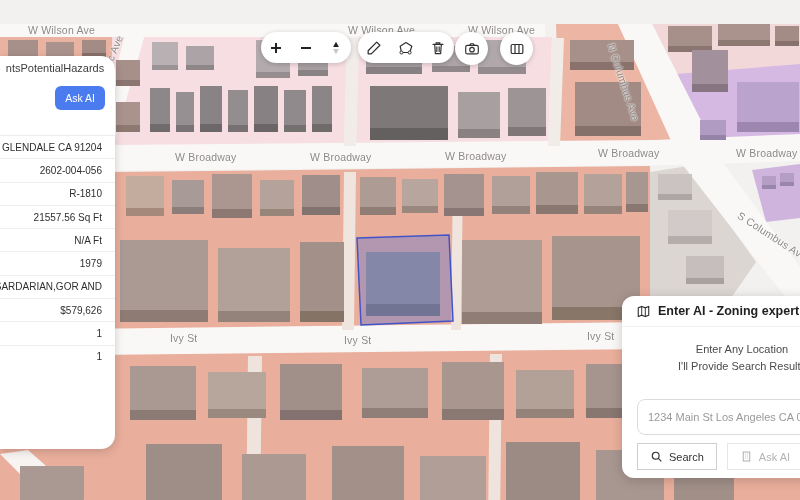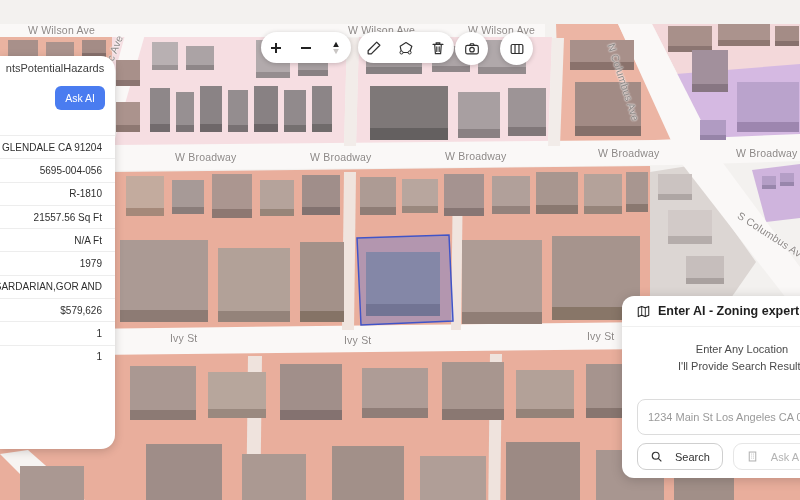--- a/index.html
+++ b/index.html
@@ -35,21 +35,21 @@
     border-radius:12px;box-shadow:0 2px 12px rgba(0,0,0,.18);z-index:40;}
   .chat-header{height:30px;border-bottom:1px solid #f0f0f0;display:flex;align-items:center;
     gap:7px;padding:0 14px;}
   .chat-title{font-size:12.5px;font-weight:700;color:#1f1f1f;}
   .chat-intro{margin-top:14px;text-align:center;font-size:11px;color:#4a4a4a;line-height:17px;}
   .chat-input{position:absolute;left:15px;top:103px;width:178px;height:34px;border:1px solid #dcdcdc;
     border-radius:8px;font-size:11px;color:#333;padding:0 10px;outline:none;
     font-family:"Liberation Sans",sans-serif;}
   .chat-input::placeholder{color:#9a9a9a;}
   .chat-btns{position:absolute;left:15px;top:147px;display:flex;gap:10px;}
-  .chat-btn{display:flex;align-items:center;gap:12px;border-radius:9px;background:#fff;
+  .chat-btn{display:flex;align-items:center;gap:6px;border-radius:0;background:#fff;
     font-size:11px;padding:6px 12px;cursor:pointer;font-family:"Liberation Sans",sans-serif;}
   .chat-btn.search{border:1px solid #cfcfcf;color:#333;}
   .chat-btn.askai{border:1px solid #e6e6e6;color:#b3b3b3;}
 </style>
 </head>
 <body>
 
 <div class="stage">
 
   <div class="map">
@@ -309,21 +309,21 @@
         <span class="ptab">nts</span>
         <span class="ptab">Potential</span>
         <span class="ptab">Hazards</span>
       </div>
     <button class="ask-ai-btn">Ask AI</button>
     <div class="prows">
         <div class="prow">
           <span class="pval">4 GLENDALE CA 91204</span>
         </div>
         <div class="prow">
-          <span class="pval">5695-004-056</span>
+          <span class="pval">2602-004-056</span>
         </div>
         <div class="prow">
           <span class="pval">R-1810</span>
         </div>
         <div class="prow">
           <span class="pval">21557.56 Sq Ft</span>
         </div>
         <div class="prow">
           <span class="pval">N/A Ft</span>
         </div>

